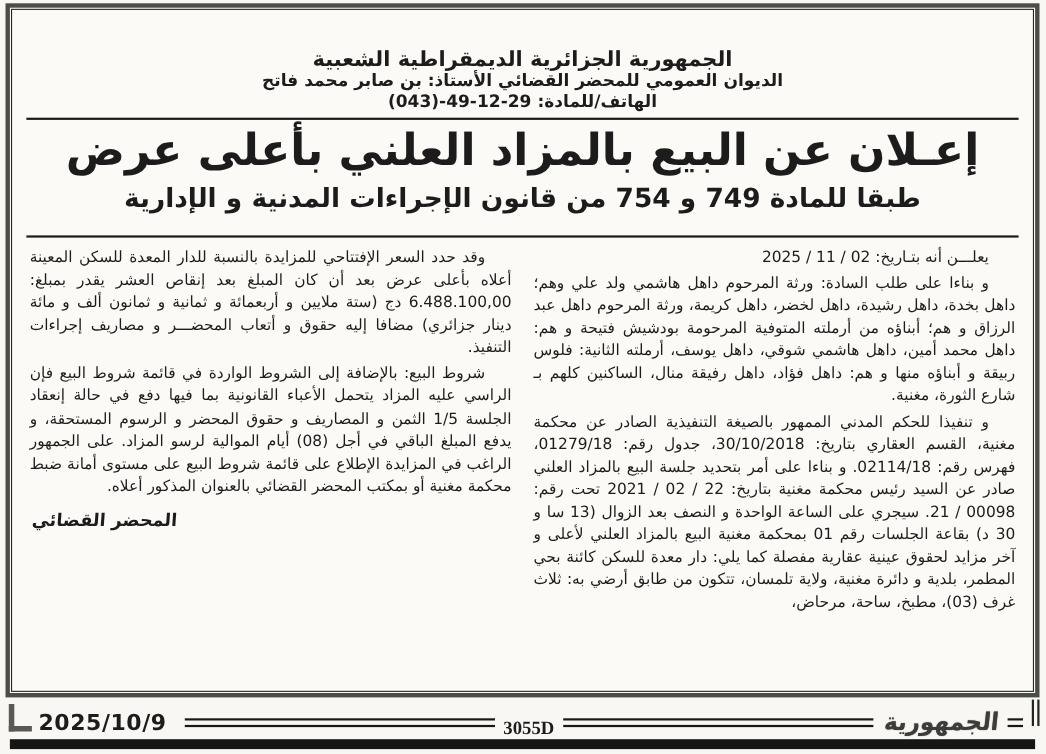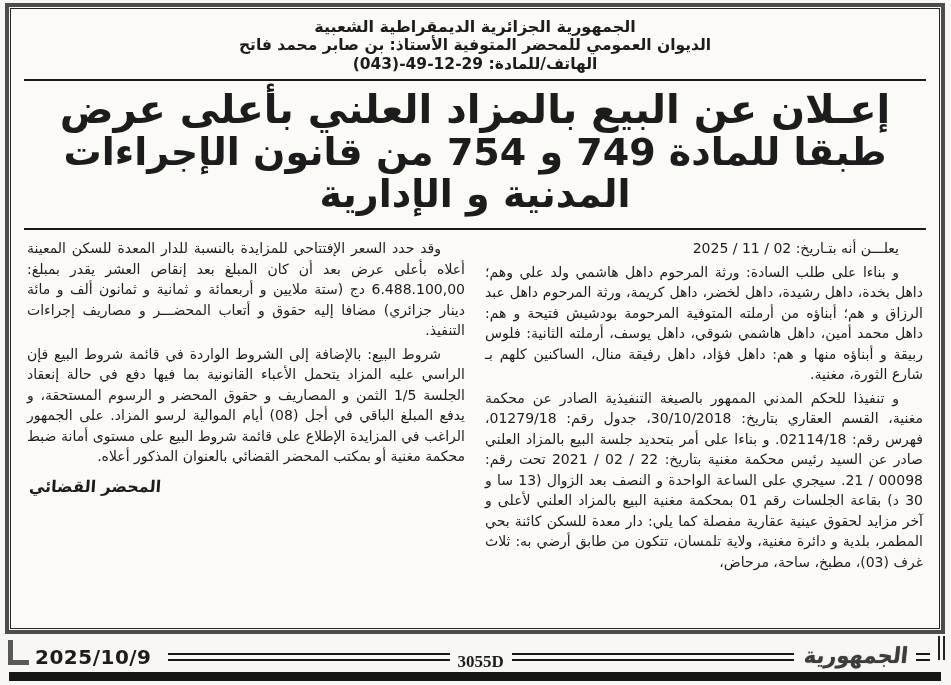--- a/index.html
+++ b/index.html
@@ -23,28 +23,28 @@
     position:absolute;inset:1px;
     border:1px solid #242422;
     box-sizing:border-box;
     padding:8px 12px 0 12px;
     overflow:hidden;
   }
 
   
   .header{ text-align:center; font-weight:bold; direction:rtl; }
   .header .h-line{ font-size:15.5px; line-height:19px; letter-spacing:0; }
-  .header .h-line.first{ font-size:16px; }
+  .header .h-line.first{ font-size:19px;margin-top:28px; }
 
   .rule{ border:0; border-top:2.5px solid #1a1a18; margin:5px 1px 0 1px; height:0; }
 
   
   .title-block{ text-align:center; direction:rtl; padding:6px 0 8px 0; }
   .title-l1{ font-size:40px; font-weight:bold; line-height:44px; letter-spacing:-1px; }
-  .title-l2{ font-size:38px; font-weight:bold; line-height:42px; letter-spacing:-1px;text-align:center; }
+  .title-l2{ font-size:24px; font-weight:bold; line-height:42px; letter-spacing:-1px;text-align:center; }
 
   
   .body-cols{
     direction:rtl;
     display:flex; gap:20px;
     margin-top:8px;
     padding:0 4px;
     font-size:14px; line-height:20.5px;
   }
   .col{ flex:1 1 0; min-width:0; }
@@ -101,21 +101,21 @@
 </head>
 <body>
 
 <div class="page">
 
   <div class="frame">
     <div class="frame-inner">
 
       <div class="header">
         <div class="h-line first">الجمهورية الجزائرية الديمقراطية الشعبية</div>
-        <div class="h-line">الديوان العمومي للمحضر المتوفية الأستاذ: بن صابر محمد فاتح</div>
+        <div class="h-line">الديوان العمومي للمحضر القضائي الأستاذ: بن صابر محمد فاتح</div>
         <div class="h-line">
           <span>الهاتف/للمادة:</span>
           <span dir="ltr">(043)-49-12-29</span>
         </div>
       </div>
 
       <div class="rule"></div>
 
       <div class="title-block">
         <div class="title-l1">إعـلان عن البيع بالمزاد العلني بأعلى عرض</div>

